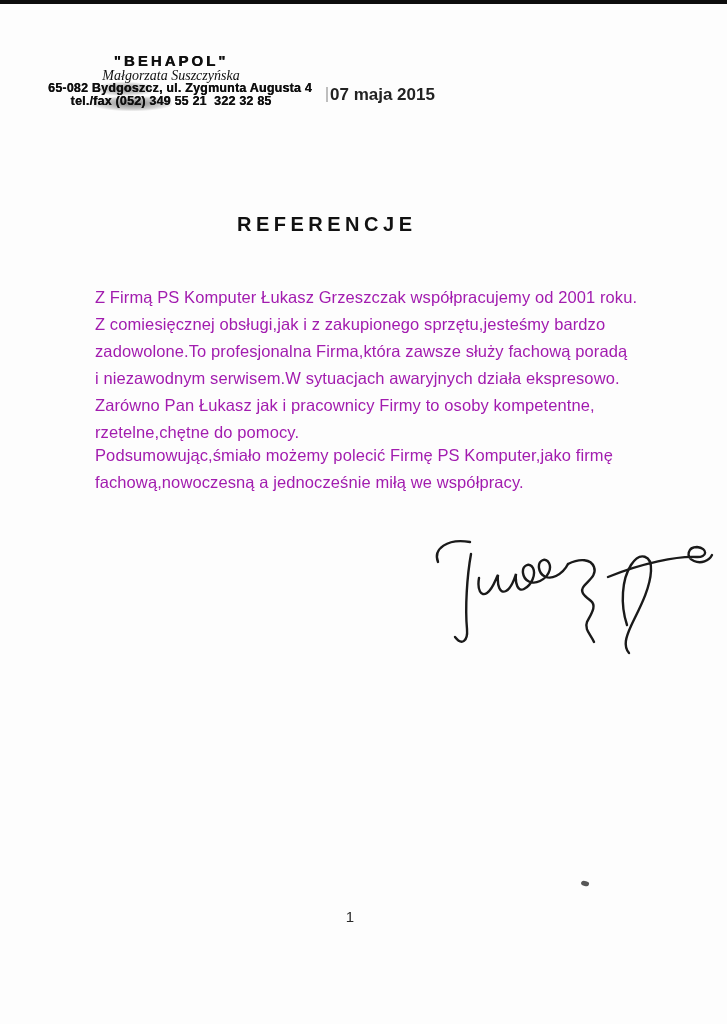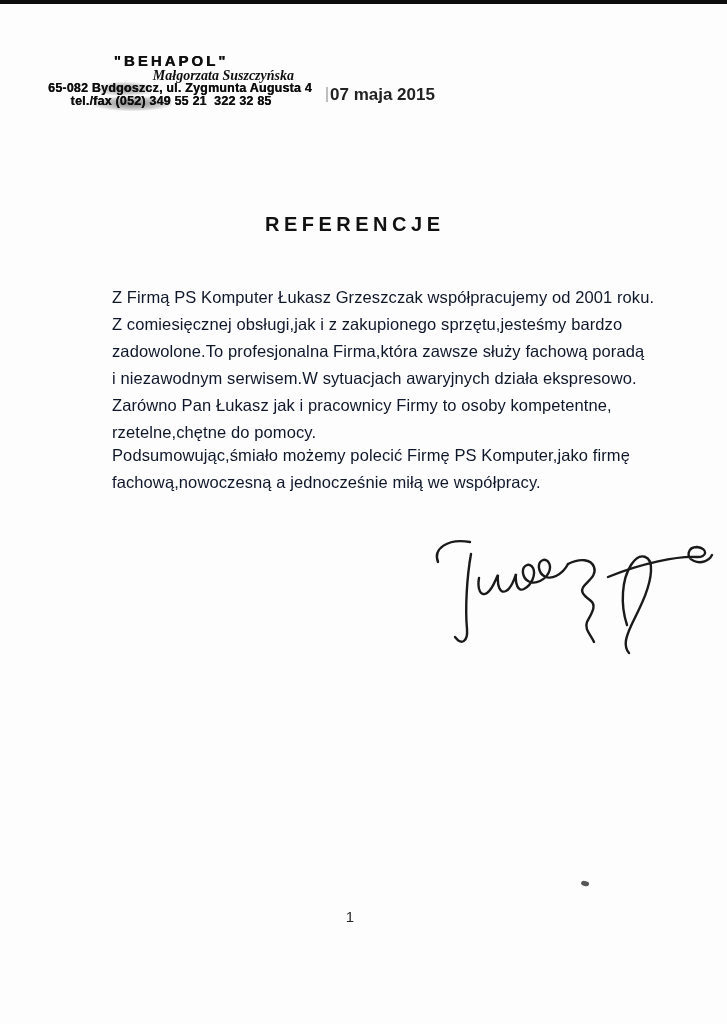--- a/index.html
+++ b/index.html
@@ -34,24 +34,23 @@
   .stamp-company {
     font-size: 15px;
     font-weight: bold;
     letter-spacing: 3px;
     line-height: 16px;
     text-shadow: 0.4px 0 0 #0f0f0f;
   }
   .stamp-owner {
     font-family: "Liberation Serif", serif;
     font-style: italic;
-    font-weight: bold;
+    font-weight: normal;
     font-size: 14px;
     line-height: 13px;
-    text-align: right;
   }
   .stamp-small {
     font-size: 12.5px;
     font-weight: bold;
     line-height: 12.5px;
     letter-spacing: 0.2px;
     text-shadow: 0.3px 0 0 #0f0f0f;
   }
   .stamp-smudge-1, .stamp-smudge-2 {
     position: absolute;
@@ -81,30 +80,29 @@
     font-weight: bold;
   }
   
   .letter-title {
     position: absolute;
     left: 237px; top: 213px;
     font-size: 20px;
     font-weight: bold;
     letter-spacing: 4.5px;
     color: #111;
-    margin-left: 28px;
   }
   
   .letter-body-1, .letter-body-2 {
     position: absolute;
-    left: 112px;
+    left: 95px;
     font-size: 16.5px;
     line-height: 27px;
     white-space: pre;
-    color: #0f172a;
+    color: #a21caf;
     letter-spacing: 0.1px;
   }
   .letter-body-1 { top: 284px; }
   .letter-body-2 { top: 442px; }
   
   .signature {
     position: absolute;
     left: 420px; top: 528px;
     width: 300px; height: 140px;
   }

